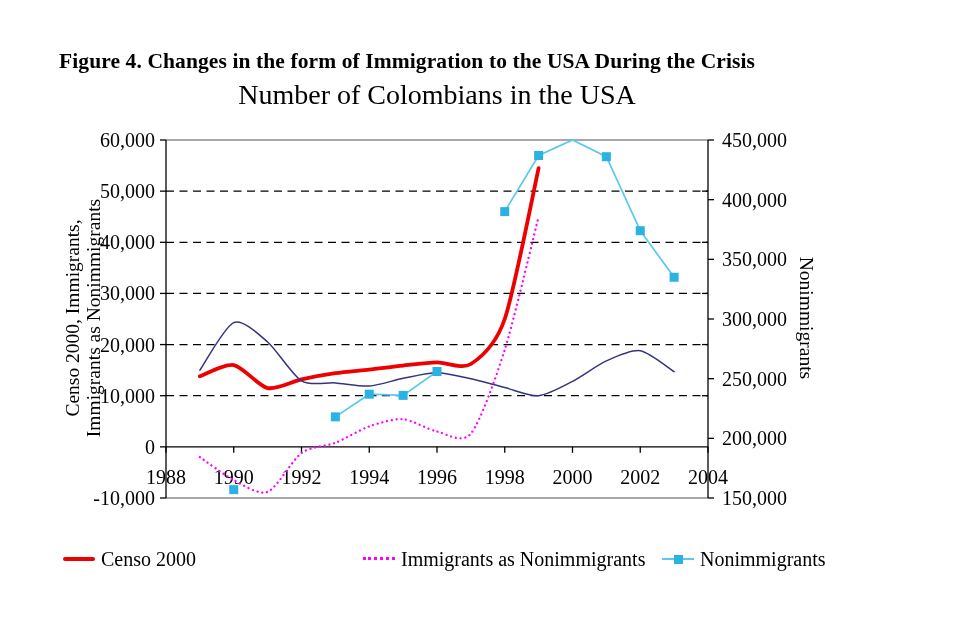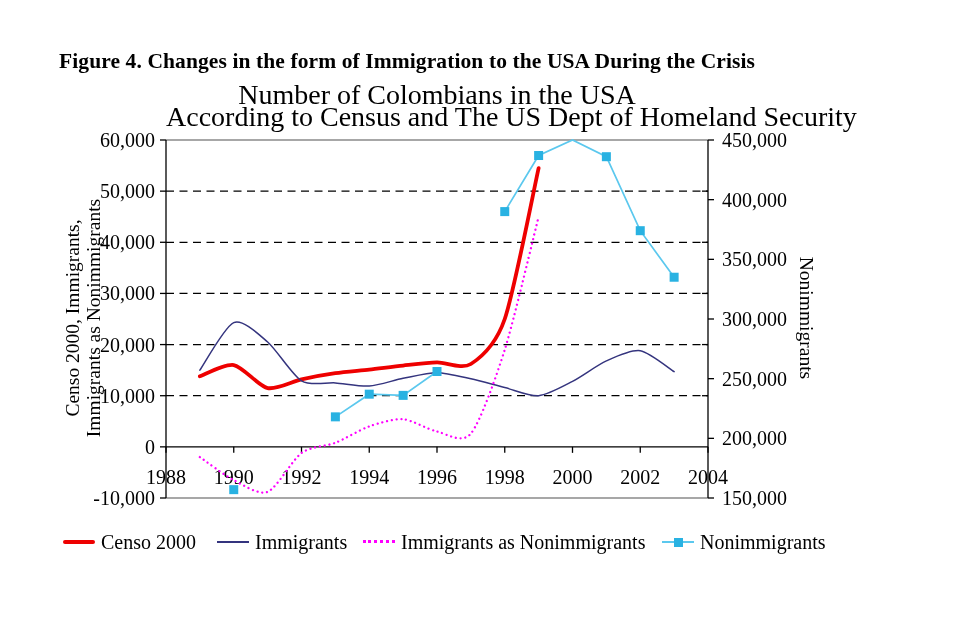--- a/index.html
+++ b/index.html
@@ -9,21 +9,21 @@
   .fig-title{position:absolute;left:59px;top:29px;font-size:21.5px;font-weight:bold;
              letter-spacing:.1px;white-space:nowrap;margin-top:20px;}
   .ct{position:absolute;left:166px;width:542px;text-align:center;font-size:28px;white-space:nowrap;}
   .ct1{top:79px;}
   .ct2{top:101px;}
   .ytitle-left{position:absolute;left:-127px;top:297px;width:420px;height:42px;
                transform:rotate(-90deg);text-align:center;font-size:19.5px;line-height:21px;
                white-space:nowrap;}
   .ytitle-right{position:absolute;left:656px;top:307px;width:300px;height:22px;
                 transform:rotate(90deg);text-align:center;font-size:19.5px;white-space:nowrap;}
-  .legend-item{position:absolute;top:531px;height:22px;display:flex;align-items:center;
+  .legend-item{position:absolute;top:548px;height:22px;display:flex;align-items:center;
                gap:6px;font-size:20px;white-space:nowrap;justify-content:flex-end;}
   .sw{position:relative;width:32px;height:12px;flex:0 0 32px;}
   .sw-line{position:absolute;left:0;right:0;}
   .sw-mark{position:absolute;left:11.5px;top:1.5px;width:9px;height:9px;}
 </style>
 </head>
 <body>
 
 <div id="stage">
 
@@ -104,40 +104,33 @@
       <rect x="500.25" y="207.1" width="9" height="9" fill="#29b2e2"></rect>
       <rect x="534.125" y="151.01333333333332" width="9" height="9" fill="#29b2e2"></rect>
       <rect x="601.875" y="152.20666666666668" width="9" height="9" fill="#29b2e2"></rect>
       <rect x="635.75" y="226.19333333333333" width="9" height="9" fill="#29b2e2"></rect>
       <rect x="669.625" y="272.73333333333335" width="9" height="9" fill="#29b2e2"></rect>
     </svg>
 
   <div class="fig-title">Figure 4. Changes in the form of Immigration to the USA During the Crisis</div>
 
   <div class="ct ct1">Number of Colombians in the USA</div>
-  <div class="ct ct2">According to Census and The US Dept of Homeland Security</div>
 
   <div class="ytitle-left">
     <div>Censo 2000, Immigrants,</div>
     <div>Immigrants as Nonimmigrants</div>
   </div>
 
   <div class="ytitle-right">Nonimmigrants</div>
 
   <div class="legend-item" style="left:63px">
     <span class="sw">
         <span class="sw-line" style="top: 4px; height: 4px; border-radius: 2px; background: rgb(238, 0, 0);"></span>
       </span>
     <span>Censo 2000</span>
-  </div>
-  <div class="legend-item" style="left:217px">
-    <span class="sw">
-        <span class="sw-line" style="top: 5px; height: 2px; background: rgb(52, 52, 126);"></span>
-      </span>
-    <span>Immigrants</span>
   </div>
   <div class="legend-item" style="left:363px">
     <span class="sw">
         <span class="sw-line" style="top: 4px; height: 0px; border-top: 3px dotted rgb(255, 0, 255);"></span>
       </span>
     <span>Immigrants as Nonimmigrants</span>
   </div>
   <div class="legend-item" style="left:662px">
     <span class="sw">
         <span class="sw-line" style="top: 5px; height: 2px; background: rgb(91, 200, 238);"></span>

